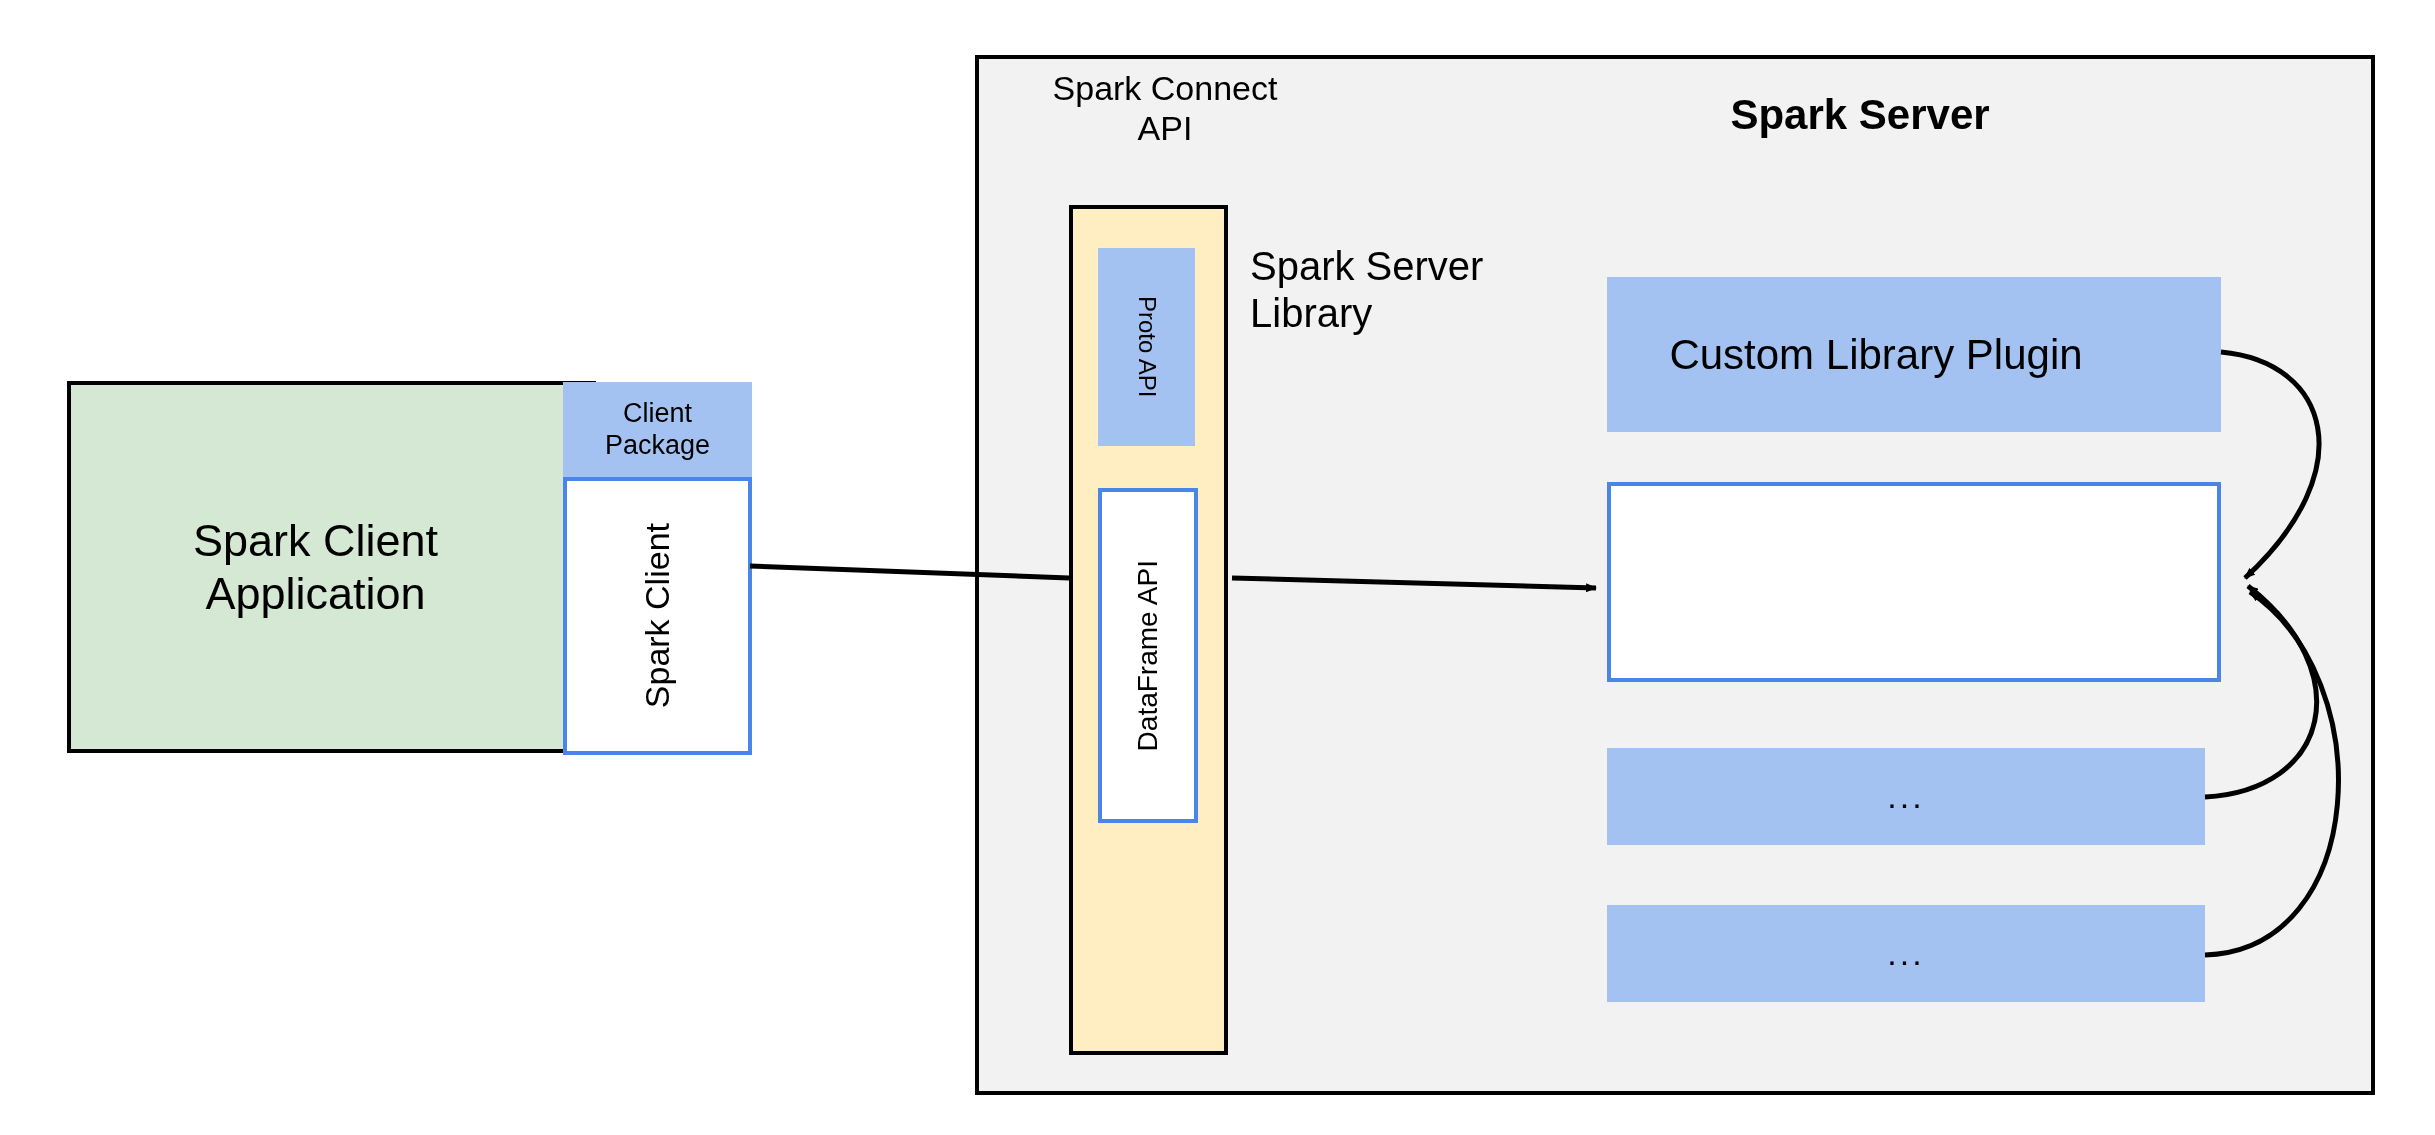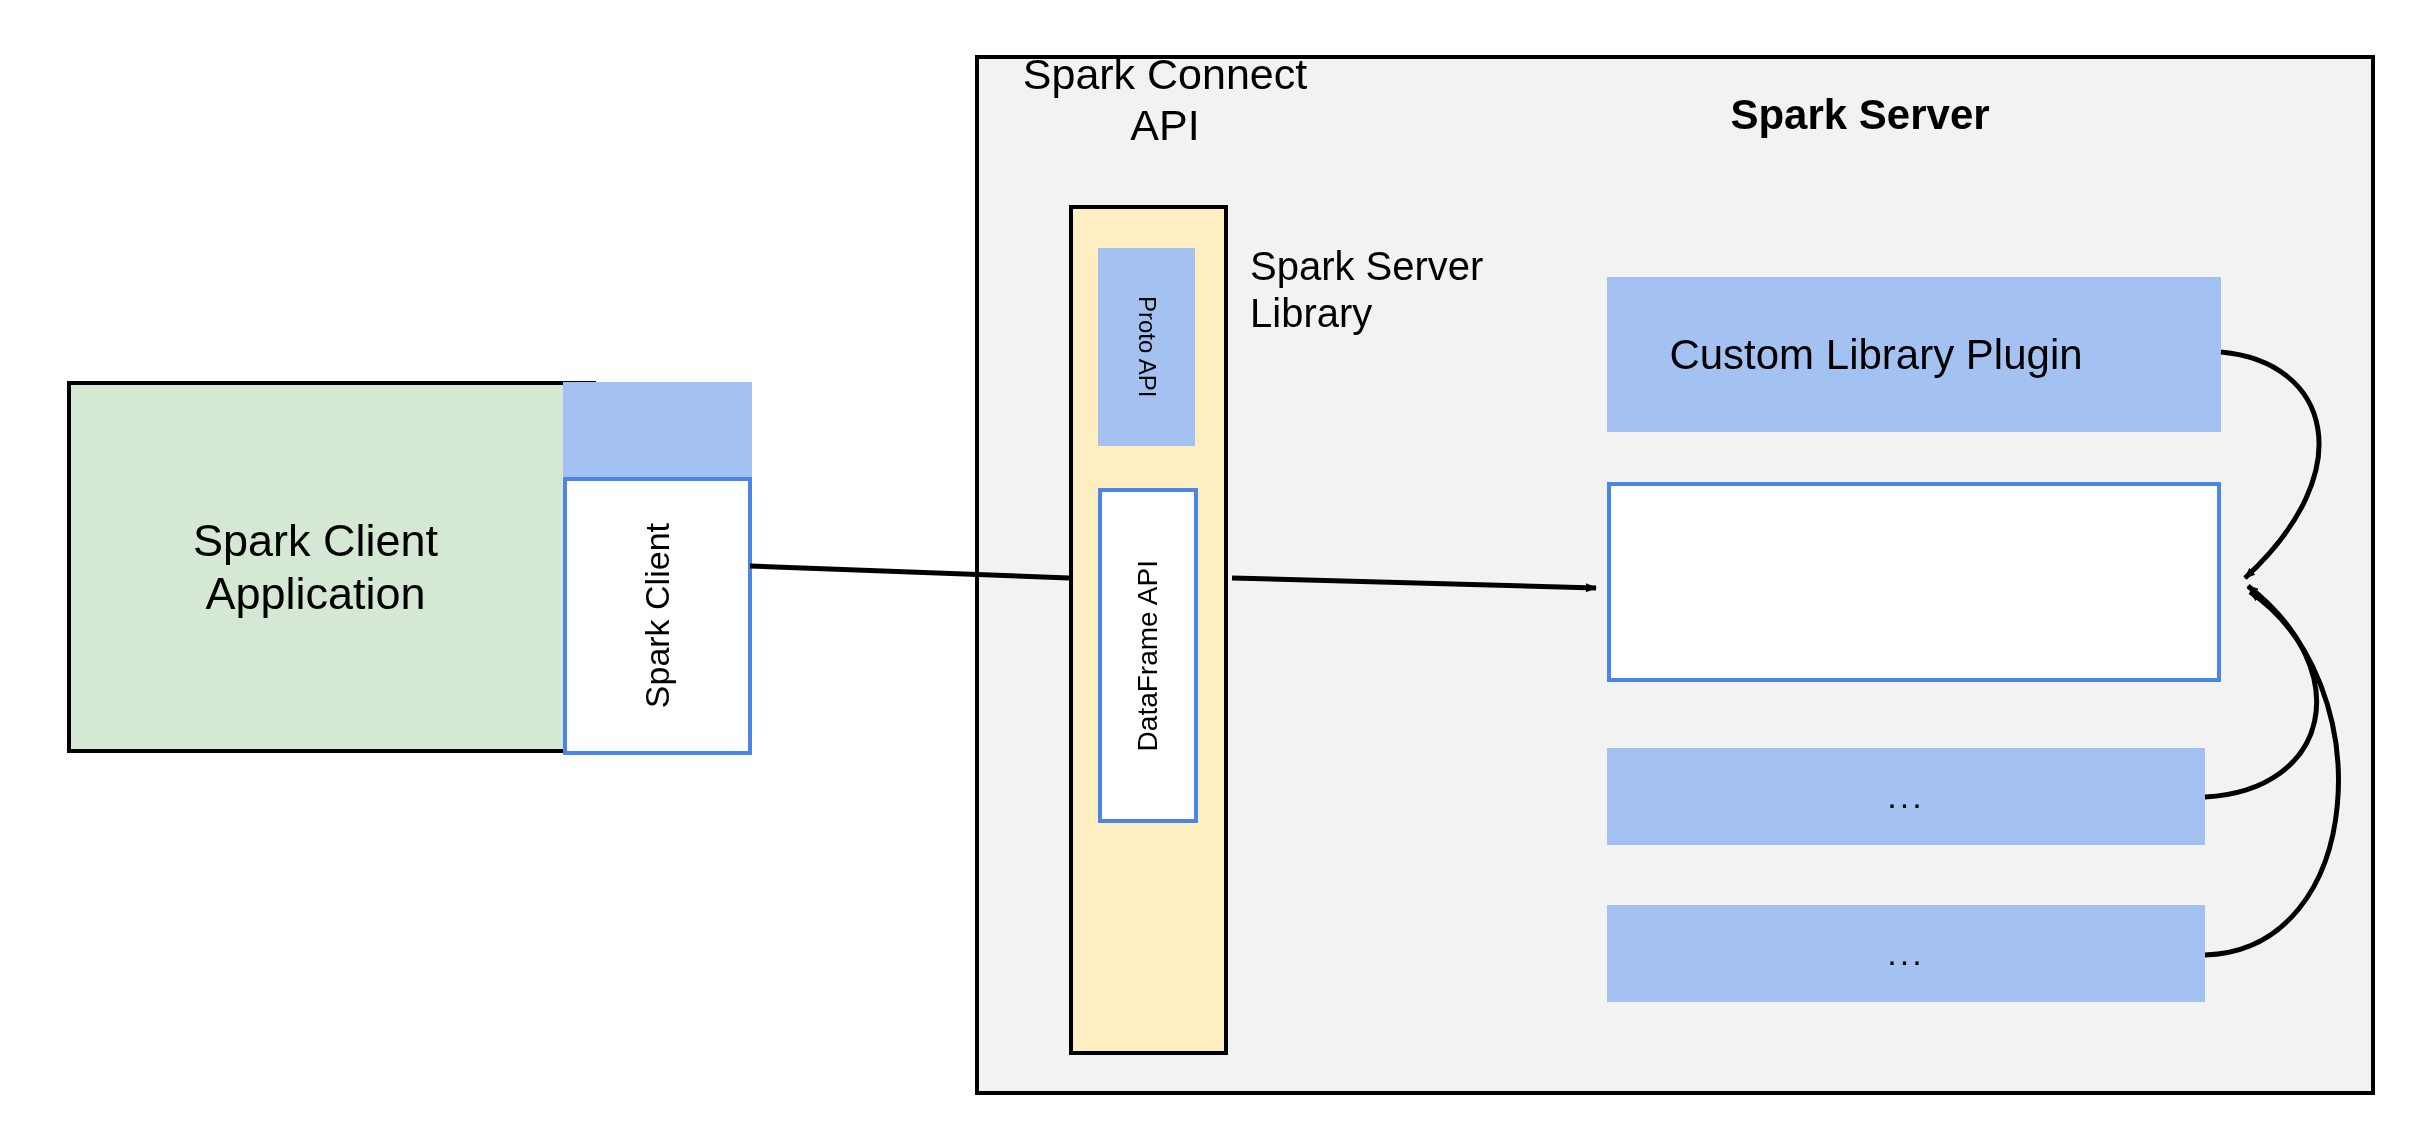--- a/index.html
+++ b/index.html
@@ -79,22 +79,22 @@
     left: 975px; top: 55px; width: 1400px; height: 1040px;
     background: #f2f2f2;
     border: 4px solid #000000;
   }
   #spark-server-title {
     left: 1650px; top: 88px; width: 420px; height: 54px;
     font-size: 42px;
     font-weight: bold;
   }
   #spark-connect-api-label {
-    left: 1000px; top: 50px; width: 330px; height: 100px;
-    font-size: 43px;
+    left: 1000px; top: 58px; width: 330px; height: 100px;
+    font-size: 34px;
   }
   #spark-server-library-label {
     left: 1250px; top: 240px; width: 330px; height: 100px;
     font-size: 40px;
     justify-content: flex-start;
     text-align: left;
   }
 
   
   #connect-api-column {
@@ -206,20 +206,22 @@
   <div class="abs ctr" id="ellipsis-label-1">...</div>
 
   <div class="abs" id="ellipsis-box-2"></div>
   <div class="abs ctr" id="ellipsis-label-2">...</div>
 
   <div class="abs" id="client-app-box"></div>
   <div class="abs ctr" id="client-app-label" style="white-space: pre-line;">Spark Client
 Application</div>
 
   <div class="abs" id="client-package-box"></div>
+  <div class="abs ctr" id="client-package-label" style="white-space: pre-line;">Client
+Package</div>
 
   <div class="abs" id="spark-client-box"></div>
   <div class="abs ctr" id="spark-client-label">
     <span class="vert-down">Spark Client</span>
   </div>
 
   <svg class="abs" id="connectors" viewBox="0 0 2435 1135">
     <defs>
       <marker id="arrowhead" markerWidth="11" markerHeight="9" refX="10" refY="4.5" orient="auto" markerUnits="userSpaceOnUse">
         <path d="M 0 0 L 11 4.5 L 0 9 z" fill="#000000"></path>

